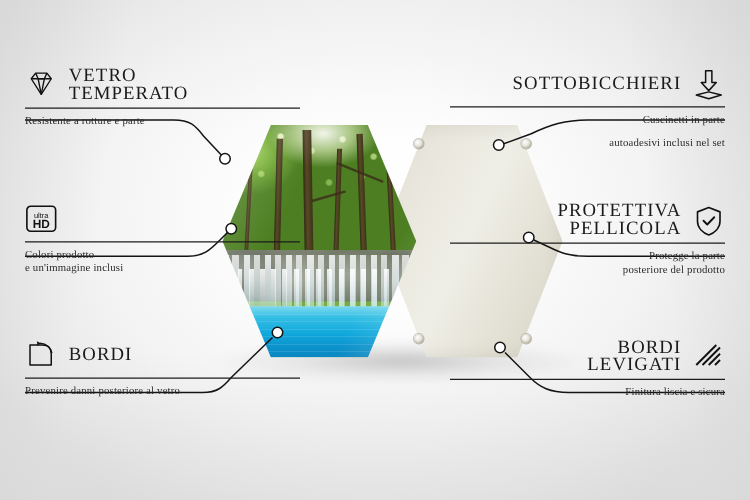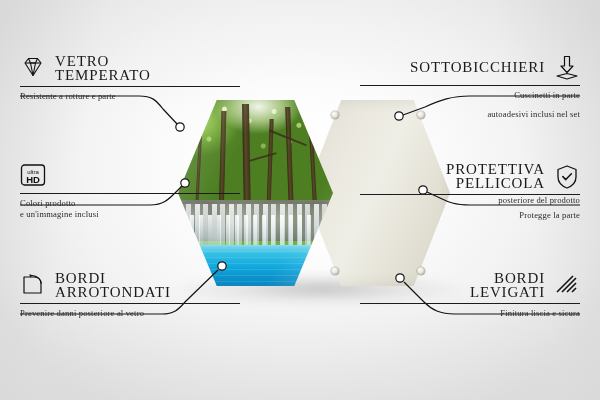--- a/index.html
+++ b/index.html
@@ -281,21 +281,20 @@
     <div class="row">
       <span class="ico">
         <svg width="24" height="24" viewBox="0 0 24 24">
           <path d="M3 4 H13 C17.5 4 20 7 20 11 V20 H3 Z" fill="none" stroke="#111" stroke-width="1.2" stroke-linejoin="round"></path>
           <path d="M11 2.5 C16 3 19.5 6 20.5 10.5" fill="none" stroke="#111" stroke-width="1.2"></path>
           <path d="M8.5 1 L11.6 2.6 L9 4.6 Z" fill="#111"></path>
         </svg>
       </span>
       <div>
         <div class="ftitle">BORDI</div>
-        <div class="ftitle">ARROTONDATI</div>
       </div>
     </div>
     <div class="rule"></div>
     <div class="fdesc">Prevenire danni posteriore al vetro</div>
   </div>
 
   <div class="feat right" id="f-sotto">
     <div class="row">
       <span class="ico">
         <svg width="24" height="26" viewBox="0 0 24 26">
@@ -319,22 +318,22 @@
           <path d="M12 2 L21 5.5 V13 C21 18.5 16.5 22.3 12 24 C7.5 22.3 3 18.5 3 13 V5.5 Z" fill="none" stroke="#111" stroke-width="1.3" stroke-linejoin="round"></path>
           <path d="M7.8 12.6 L10.8 15.6 L16.4 9.8" fill="none" stroke="#111" stroke-width="1.5" stroke-linecap="round" stroke-linejoin="round"></path>
         </svg>
       </span>
       <div>
         <div class="ftitle">PROTETTIVA</div>
         <div class="ftitle">PELLICOLA</div>
       </div>
     </div>
     <div class="rule"></div>
+    <div class="fdesc">Protegge la parte</div>
     <div class="fdesc" style="margin-top:0">posteriore del prodotto</div>
-    <div class="fdesc">Protegge la parte</div>
   </div>
 
   <div class="feat right" id="f-bordil">
     <div class="row">
       <span class="ico">
         <svg width="26" height="22" viewBox="0 0 26 22">
           <g stroke="#111" stroke-width="1.6" stroke-linecap="butt">
             <path d="M3 19 L19 3"></path>
             <path d="M8 19 L22 5"></path>
             <path d="M13 19 L22 10"></path>

